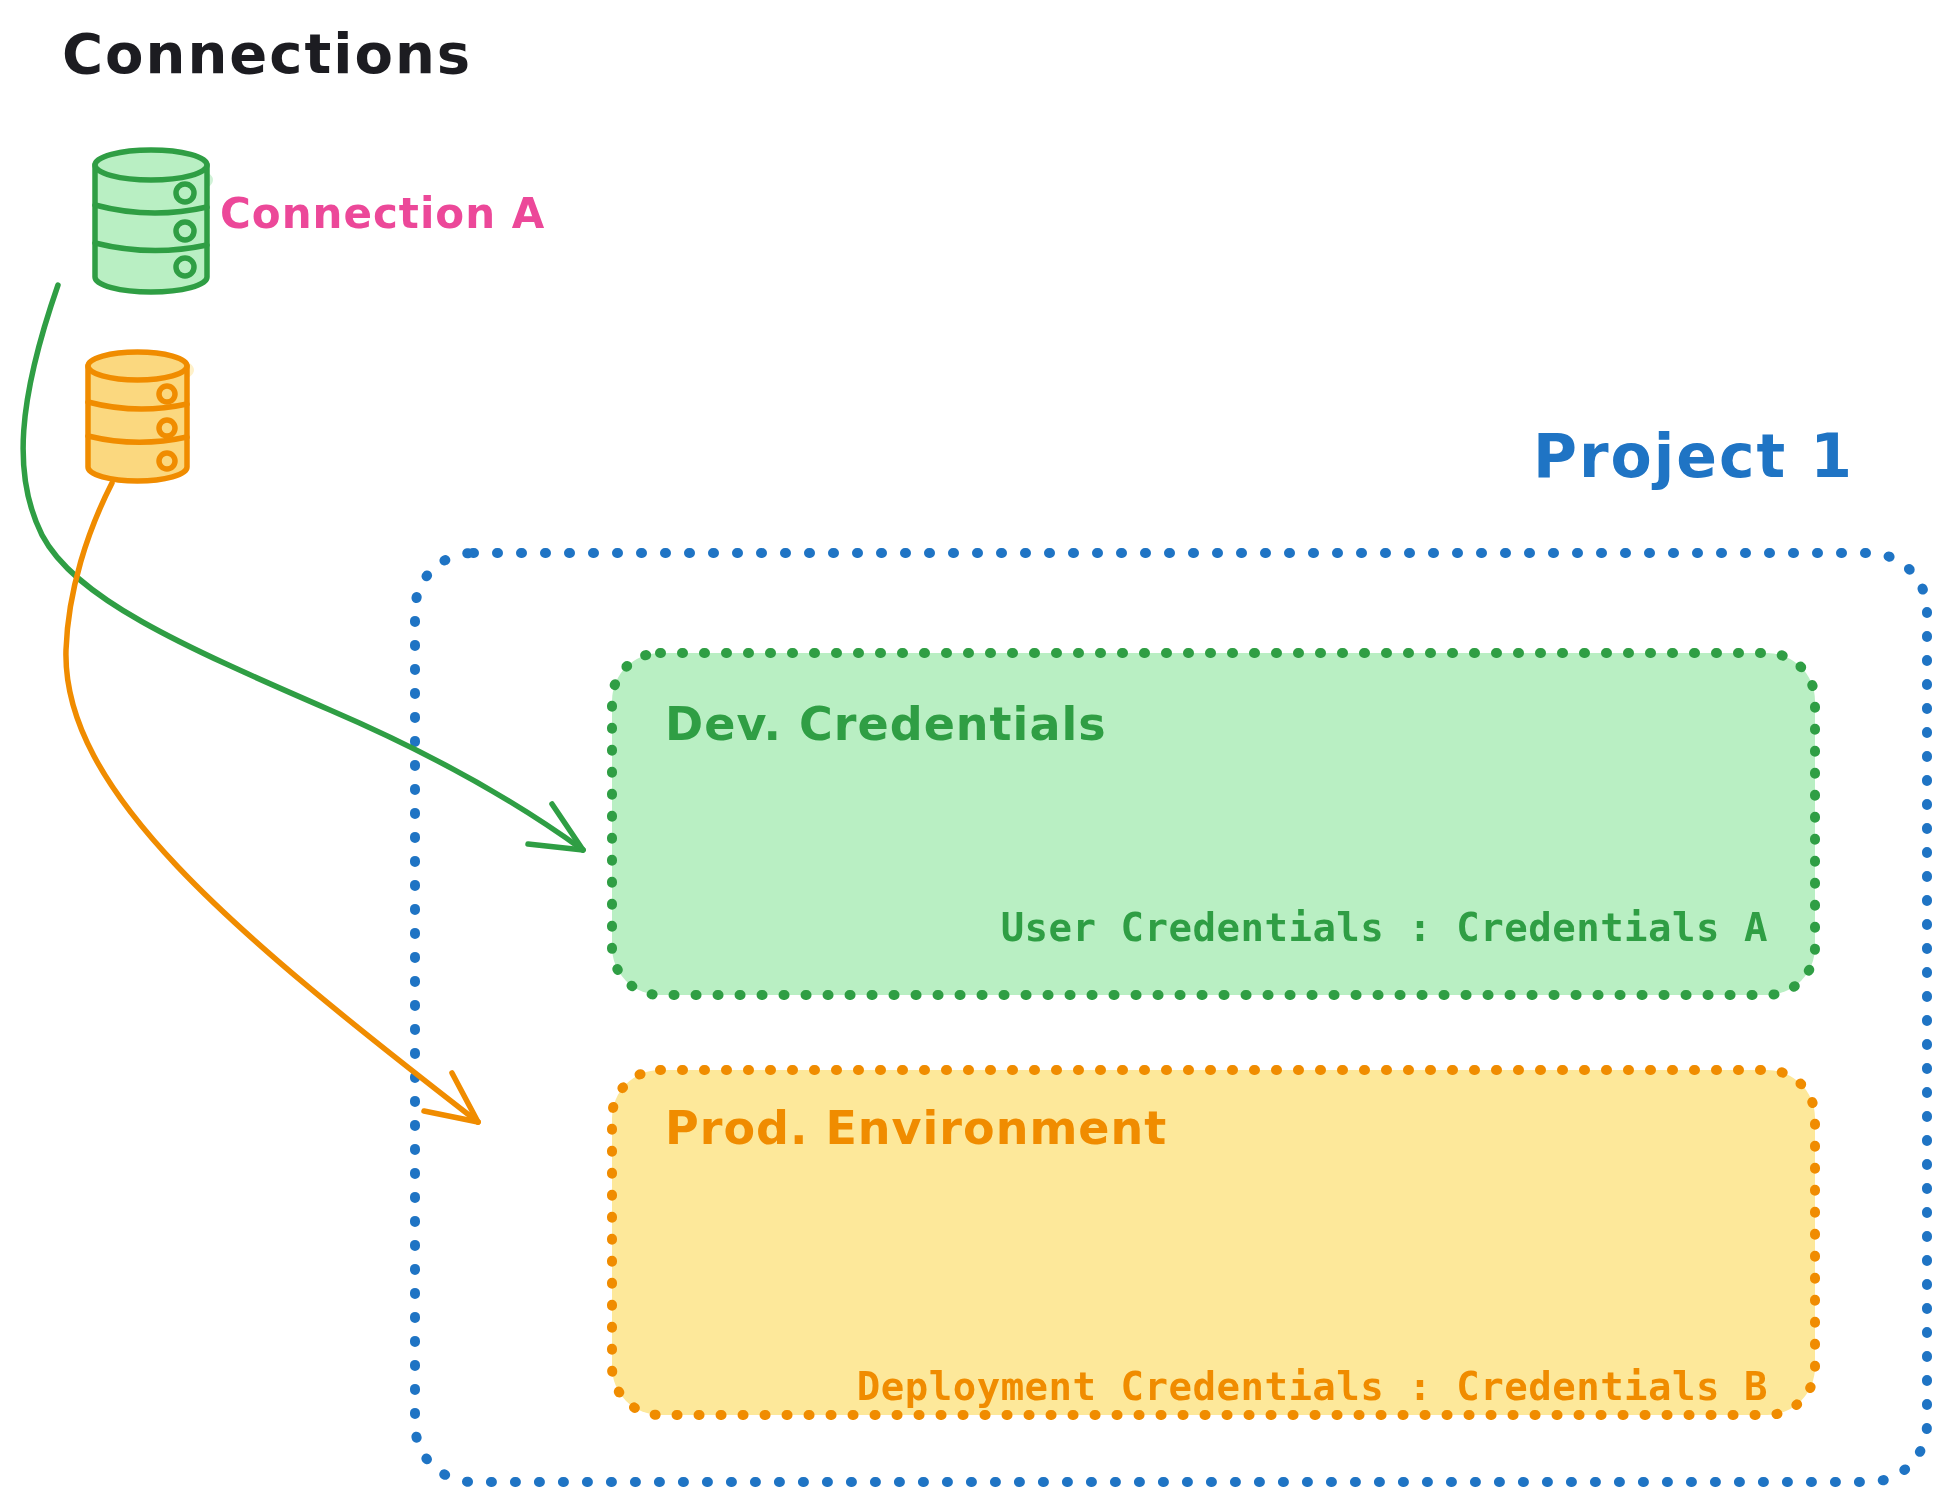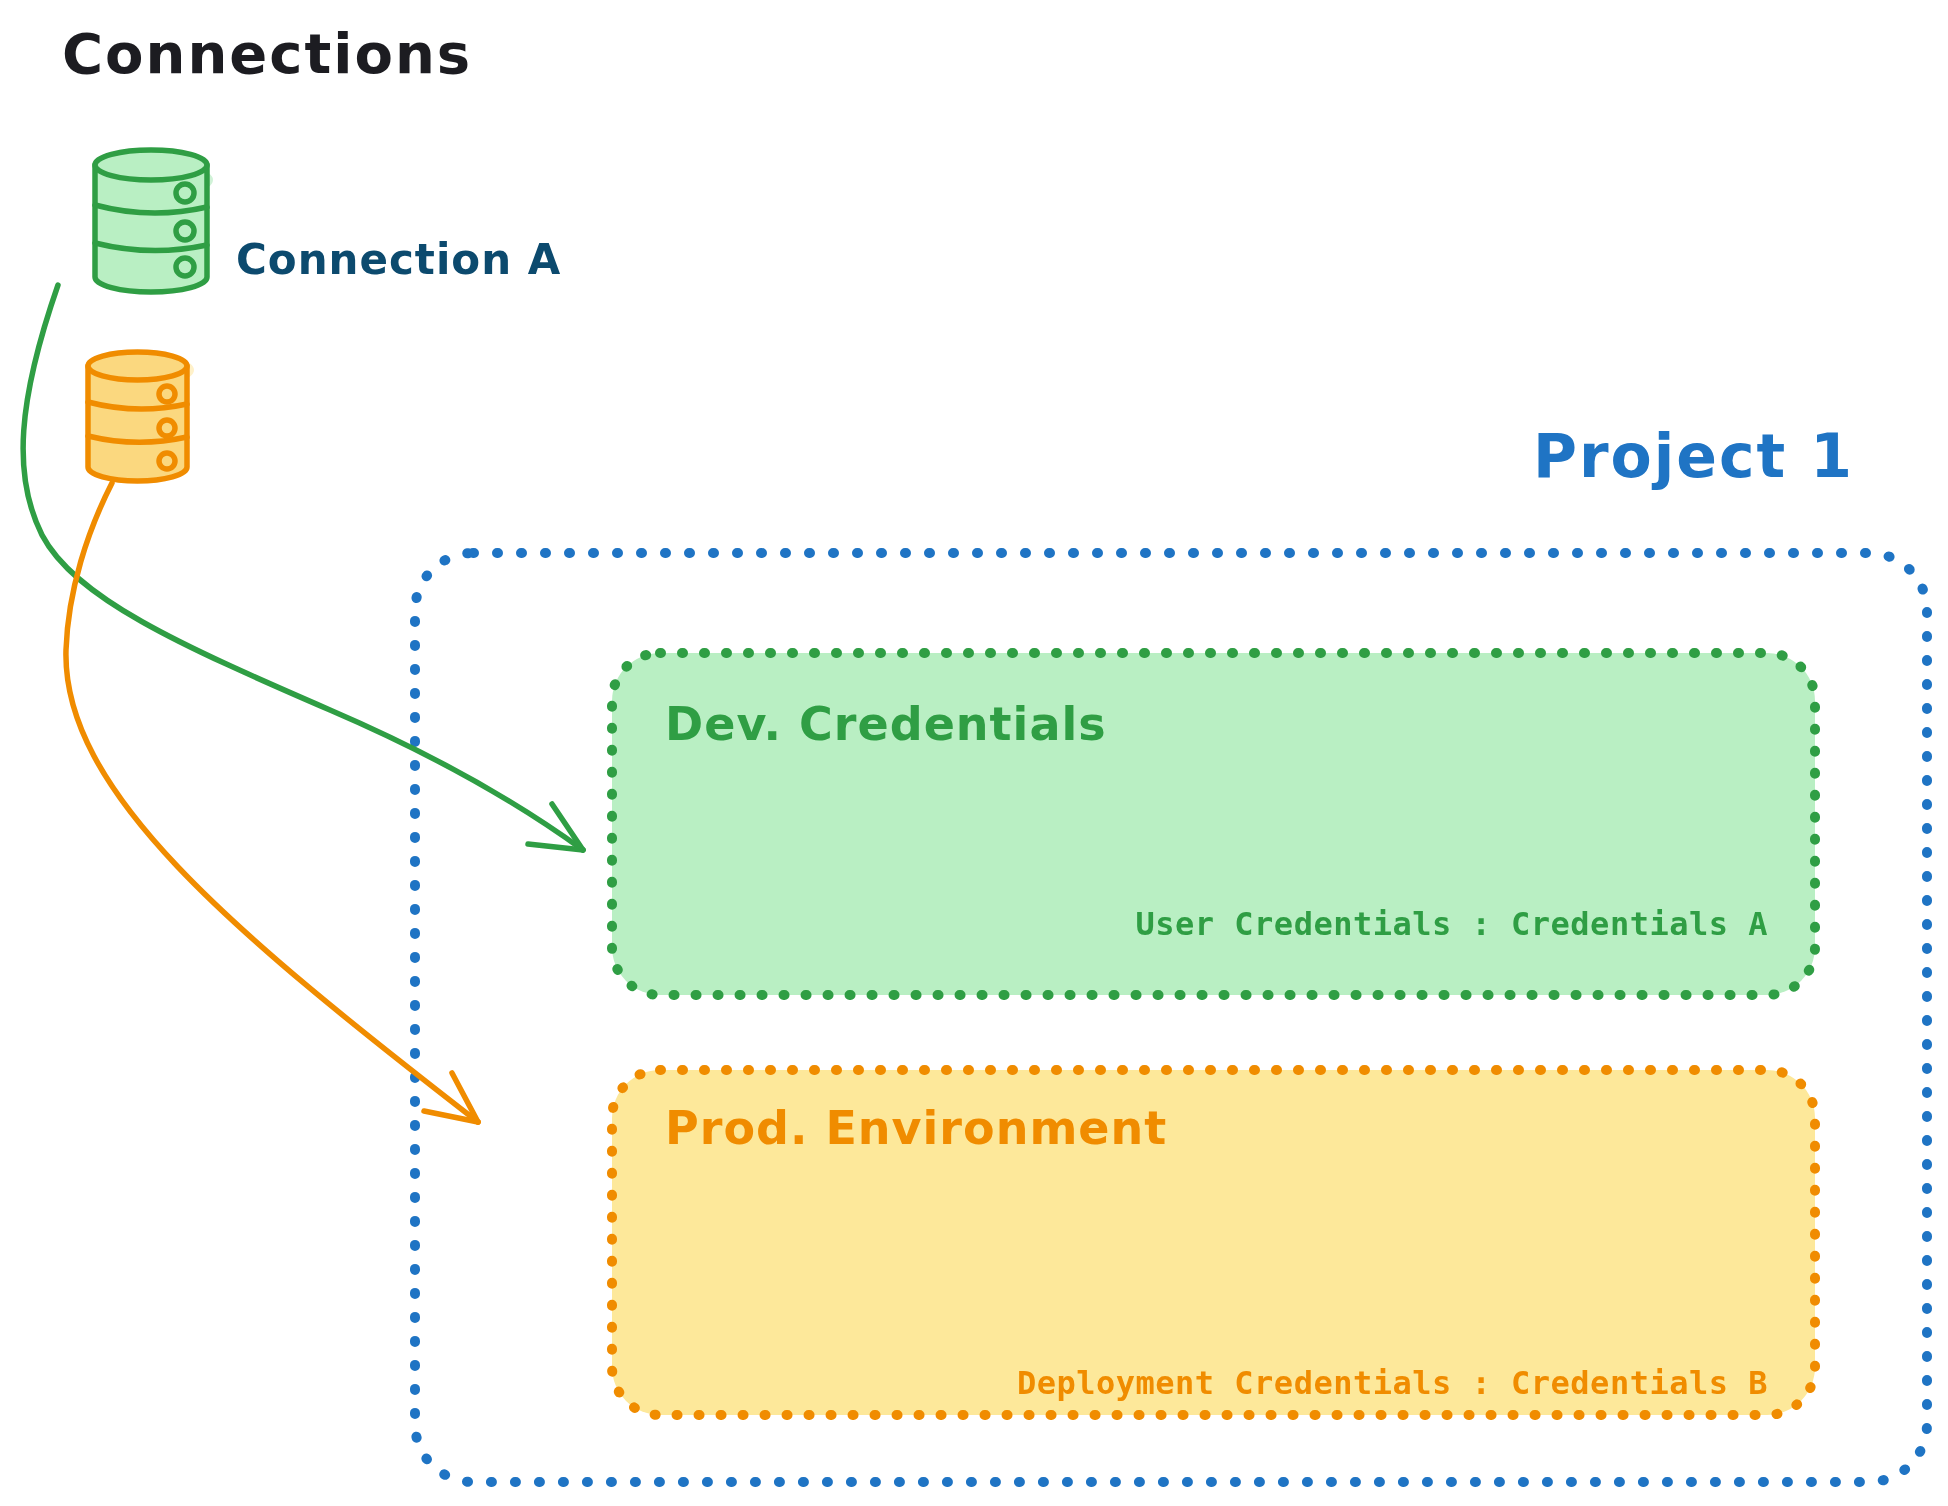--- a/index.html
+++ b/index.html
@@ -31,39 +31,39 @@
     font-size: 56px;
     font-weight: 700;
     letter-spacing: 2px;
     color: #1c1c21;
   }
   .conn-label {
     font-size: 42px;
     font-weight: 600;
     letter-spacing: 1px;
   }
-  .conn-a { left: 236px; top: 190px; color: #0c4a6e; margin-top: 46px; }
+  .conn-a { left: 220px; top: 190px; color: #ec4899; }
   .conn-b { left: 216px; top: 388px; color: #f08c00; }
   .project-label {
     left: 1533px; top: 422px;
     font-size: 60px;
     font-weight: 700;
     letter-spacing: 2px;
     color: #1f74c4;
   }
   .env-label {
     font-size: 46px;
     font-weight: 600;
     letter-spacing: 1px;
   }
   .dev-label  { left: 665px; top: 698px;  color: #2f9e44; }
   .prod-label { left: 665px; top: 1102px; color: #f08c00; }
   .cred-line {
     font-family: "DejaVu Sans Mono", "Liberation Mono", monospace;
-    font-size: 32px;
+    font-size: 39px;
     font-weight: 600;
     letter-spacing: 0.5px;
     text-align: right;
     width: 1118px;
     left: 650px;
   }
   .dev-cred  { top: 906px;  color: #2f9e44; }
   .prod-cred { top: 1326px; color: #f08c00; margin-top: 39px; }
 </style>
 </head>

